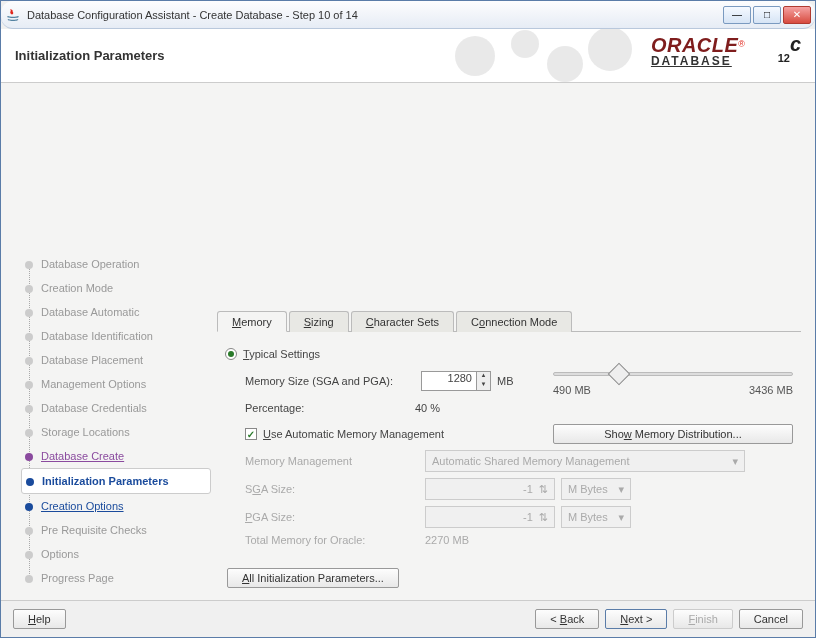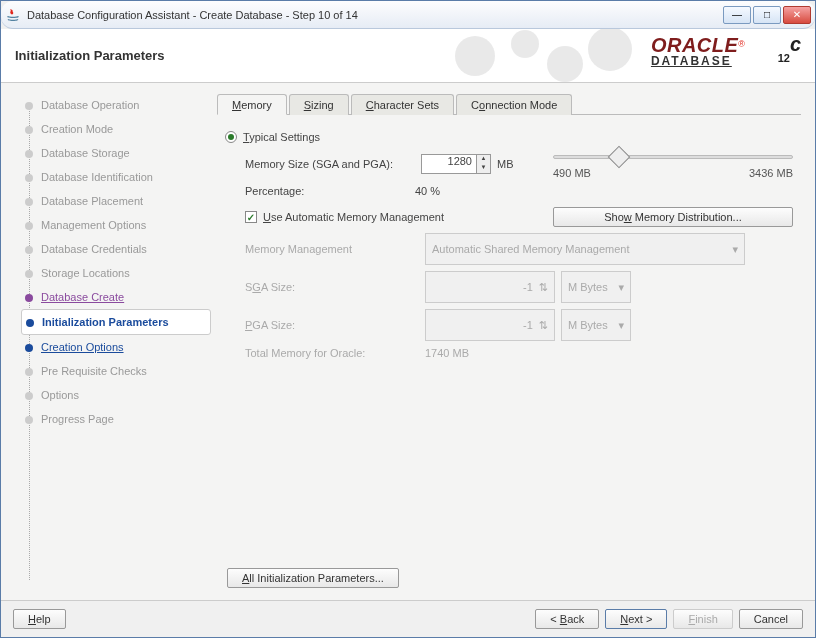--- a/index.html
+++ b/index.html
@@ -10,21 +10,21 @@
   .titlebar .title { flex:1; color:#333; }
   .win-btns { display:flex; gap:2px; }
   .win-btn { width:28px; height:18px; border:1px solid #7a9ac0; border-radius:2px; background:linear-gradient(#f5f9ff,#d6e4f5); font-size:10px; display:flex; align-items:center; justify-content:center; }
   .win-btn.close { background:linear-gradient(#f5a2a2,#d74b3f); color:#fff; border-color:#b03a30; }
   .header { height:54px; background:#fff; display:flex; align-items:center; padding:0 14px; border-bottom:1px solid #ccc; position:relative; }
   .header h1 { font-size:13px; font-weight:bold; color:#333; margin:0; }
   .header .gears { position:absolute; right:180px; top:0; bottom:0; width:200px; opacity:.18; overflow:hidden;}
   .header .brand { position:absolute; right:14px; top:6px; text-align:left; line-height:1; }
   .brand .oracle { font-family: Arial, sans-serif; font-weight:bold; color:#7f1d1d; font-size:20px; letter-spacing:.5px;font-style:italic; }
   .brand .db { font-family: Arial, sans-serif; font-weight:bold; color:#333; font-size:12px; letter-spacing:2px; display:block;text-decoration:underline;}
-  .body { flex:1; display:flex; background:#f4f4f3; }
+  .body { flex:1; display:flex; background:#f4f4f3;align-items:flex-end; }
   .nav { width:210px; padding:10px 0 10px 24px; position:relative; }
   .nav::before { content:''; position:absolute; left:28px; top:20px; bottom:20px; width:0; border-left:1px dotted #aaa; }
   .step { position:relative; padding:6px 0 6px 16px; color:#999; }
   .step::before { content:''; position:absolute; left:0; top:9px; width:8px; height:8px; border-radius:50%; background:#ccc; }
   .step.done { color:#8a4a9e; text-decoration:underline; }
   .step.done::before { background:#8a4a9e; }
   .step.current { color:#1a4b9c; font-weight:bold; background:#fff; border:1px solid #ccc; border-radius:3px; margin-left:-4px; padding-left:20px;}
   .step.current::before { background:#1a4b9c; left:4px;}
   .step.next { color:#1a4b9c; text-decoration:underline; }
   .step.next::before { background:#1a4b9c; }
@@ -42,21 +42,21 @@
   .numinput { width:70px; height:20px; border:1px solid #999; background:#fff; text-align:right; padding:0 18px 0 4px; position:relative;}
   .spin { position:absolute; right:0; top:0; bottom:0; width:14px; display:flex; flex-direction:column;}
   .spin div{flex:1; border-left:1px solid #999; font-size:6px; text-align:center; background:#eee;}
   .slider-wrap { position:relative; width:240px; height:30px; }
   .slider-track { position:absolute; top:6px; left:0; right:0; height:4px; background:#ddd; border:1px solid #bbb; border-radius:2px;}
   .slider-thumb { position:absolute; top:0; width:16px; height:16px; border:1px solid #888; background:#eee; transform:rotate(45deg); }
   .label-sm { color:#555; }
   .btn { border:1px solid #999; background:linear-gradient(#fdfdfd,#e8e8e8); padding:3px 14px; border-radius:2px; color:#333;}
   .btn.disabled { color:#aaa; border-color:#ccc; }
   .disabled-text { color:#aaa; }
-  .select, .spinner-dis { border:1px solid #ccc; background:#f0f0f0; color:#aaa; padding:2px 6px; height:32px; display:flex; align-items:center; justify-content:space-between;}
+  .select, .spinner-dis { border:1px solid #ccc; background:#f0f0f0; color:#aaa; padding:2px 6px; height:22px; display:flex; align-items:center; justify-content:space-between;}
   .bottom { padding:6px 10px;}
   .footer { display:flex; align-items:center; padding:8px 12px; border-top:1px solid #ccc; background:#f0f0f0;}
   .footer .spacer { flex:1; }
   .hint-bulb { width:14px; height:14px; background:radial-gradient(circle,#ffe36b,#e0a800); border-radius:50% 50% 40% 40%; margin-right:4px; border:1px solid #c08f00;}
 </style>
 </head>
 <body>
 
 <div class="window">
   <div class="titlebar">
@@ -90,21 +90,21 @@
     </div>
     <div style="position:absolute;right:14px;top:4px;font-family:Georgia,serif;font-size:32px;font-weight:bold;color:#222;">
       <span>12</span><span style="font-size:20px;font-style:italic;vertical-align:top;">c</span>
     </div>
   </div>
 
   <div class="body">
     <div class="nav">
       <div class="step">Database Operation</div>
       <div class="step">Creation Mode</div>
-      <div class="step">Database Storage</div>
+      <div class="step">Database Automatic</div>
       <div class="step">Database Identification</div>
       <div class="step">Database Placement</div>
       <div class="step">Management Options</div>
       <div class="step">Database Credentials</div>
       <div class="step">Storage Locations</div>
       <div class="step done">Database Create</div>
       <div class="step current">Initialization Parameters</div>
       <div class="step next">Creation Options</div>
       <div class="step">Pre Requisite Checks</div>
       <div class="step">Options</div>
@@ -180,21 +180,21 @@
                 <span>-1</span>
                 <span style="margin-left:6px;">⇅</span>
               </div>
             <div class="spinner-dis" style="width:70px;margin-left:6px;">
                 <span>M Bytes</span>
                 <span>▾</span>
               </div>
           </div>
           <div class="row">
             <span style="width:180px;">Total Memory for Oracle:</span>
-            <span>1740 MB</span>
+            <span>2270 MB</span>
           </div>
         </div>
       </div>
 
       <div class="bottom">
         <button class="btn"><u>A</u>ll Initialization Parameters...</button>
       </div>
     </div>
   </div>
 

